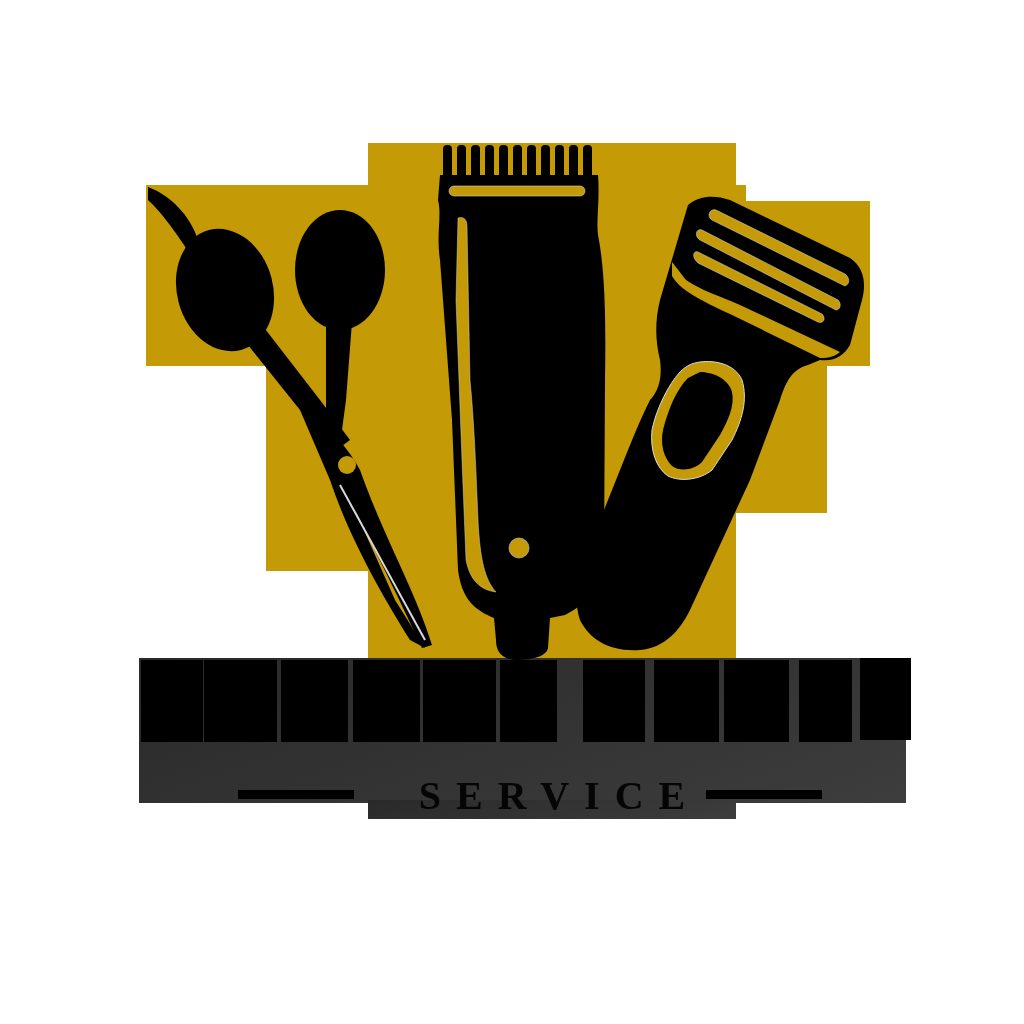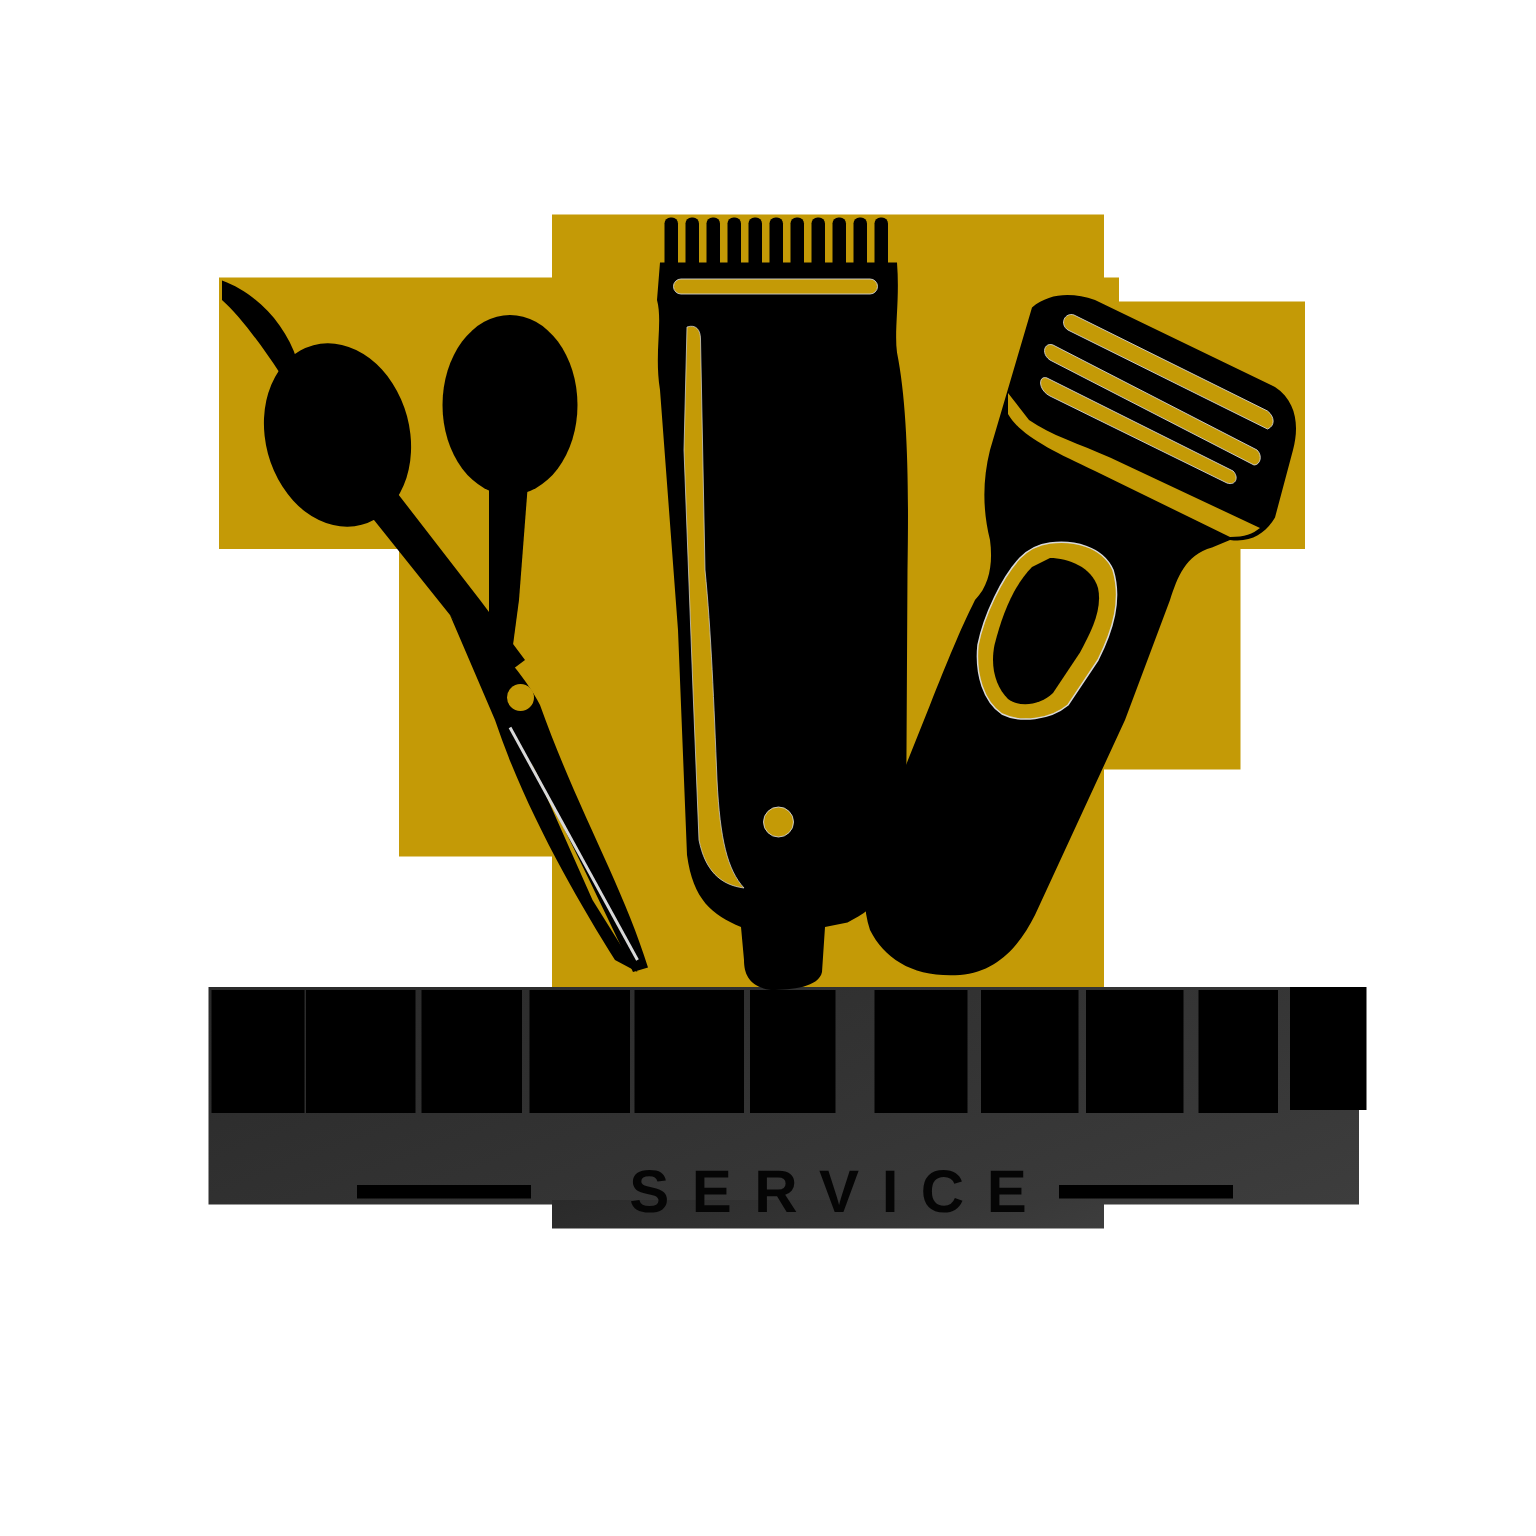--- a/index.html
+++ b/index.html
@@ -10,21 +10,21 @@
     }
     .gold { position: absolute; background: #c49a06; }
     .dark { position: absolute; background: linear-gradient(160deg, #2a2a2a 0%, #333333 50%, #3d3d3d 100%); }
     #art { position: absolute; left: 0; top: 0; width: 1024px; height: 1024px; }
     .title-block { position: absolute; top: 660px; height: 82px; background: #000; }
     .service-wrap {
       position: absolute; left: 368px; top: 770px; width: 368px; height: 50px;
       display: flex; align-items: center; justify-content: center;
     }
     .service-text {
-      font-family: Liberation Sans, sans-serif; font-weight: bold;
+      font-family: Liberation Serif, serif; font-weight: bold;
       font-size: 40px; letter-spacing: 15px; color: #050505;
       padding-left: 15px;
     }
     .rule { position: absolute; top: 790px; height: 9px; background: #000; }
   </style>
 </head>
 <body>
 
 <div class="gold" style="left:368px;top:143px;width:368px;height:60px;"></div>
 <div class="gold" style="left:146px;top:185px;width:600px;height:181px;"></div>

